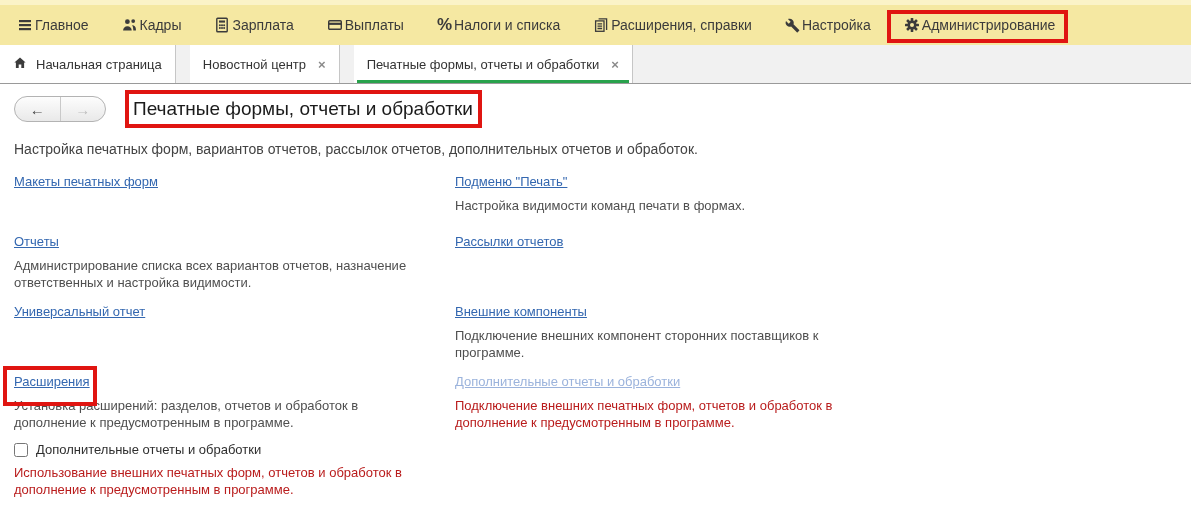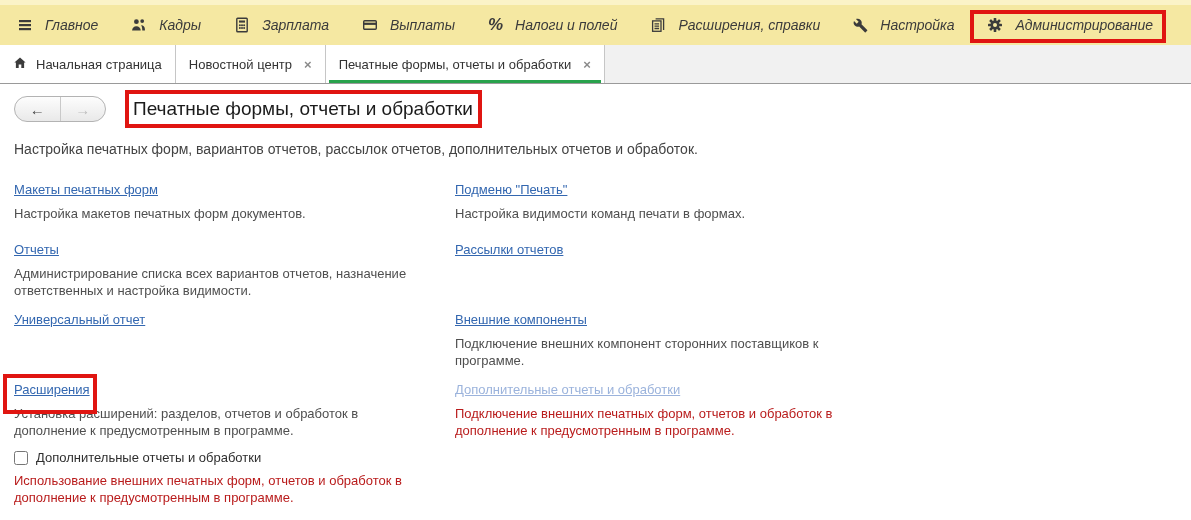--- a/index.html
+++ b/index.html
@@ -8,35 +8,35 @@
     width:1191px; height:520px; position:relative; overflow:hidden;
     background:#fff; font-family:"Liberation Sans", sans-serif; color:#2f2f2f;
   }
   
   .topstrip { height:5px; background:#fbf3c8; }
   .topbar {
     height:40px; background:#f5e8a2; display:flex; align-items:center;
     padding:0 10px 0 17px;
   }
   .menu-item {
-    display:flex; align-items:center; gap:12px; margin-right:33px;
-    font-size:14px; color:#3b3b3b; white-space:nowrap; cursor:default;font-style:italic;
+    display:flex; align-items:center; gap:2px; margin-right:33px;
+    font-size:14px; color:#3b3b3b; white-space:nowrap; cursor:default;
   }
   .menu-item svg { display:block; }
   .pct { font-size:17px; font-weight:600; color:#3b3b3b; line-height:16px; }
   .annotate { position:relative;align-items:flex-end; }
   .annotate::after {
     content:""; position:absolute; border:4px solid #e01511;
     pointer-events:none; z-index:50;
   }
   .annotate-admin::after { left:-17px; right:-13px; top:-7px; bottom:-10px; }
   
   .tabbar {
     height:39px; background:#f1f1f1; border-bottom:1px solid #9a9a9a;
-    display:flex; align-items:stretch;
+    display:flex; align-items:stretch;gap:14px;
   }
   .tab {
     background:#fff; border-right:1px solid #c6c6c6;
     display:flex; align-items:center; gap:9px; padding:0 13px;
     font-size:13px; color:#333; position:relative; white-space:nowrap;
   }
   .tab .close {
     color:#8a8a8a; font-size:13px; font-weight:bold; margin-left:3px; cursor:default;
   }
   .tab.active::after {
@@ -58,21 +58,21 @@
   .page-title {
     font-size:19px; color:#1b1b1b; margin-left:27px; line-height:24px;
     font-weight:400; white-space:nowrap;
   }
   .annotate-title::after { left:-8px; right:-9px; top:-7px; bottom:-7px; }
   .subtitle { font-size:14px; color:#434343; margin-top:17px; }
   
   .grid {
     display:grid; grid-template-columns:441px 1fr;
     grid-template-rows:60px 70px 70px 70px auto;
-    grid-auto-flow:column; margin-top:23px;
+    grid-auto-flow:column; margin-top:15px;
   }
   .item { padding-right:20px; }
   .item-link {
     font-size:13px; color:#3367b0; text-decoration:underline;
     display:inline-block; cursor:pointer; white-space:nowrap;
   }
   .annotate-ext::after { left:-11px; right:-7px; top:-8px; bottom:-17px; border-width:4px; }
   .item-desc {
     font-size:13px; color:#4f4f4f; margin-top:7px; line-height:17px;
     white-space:pre-line;
@@ -144,21 +144,21 @@
           <svg width="16" height="16" viewBox="0 0 16 16">
             <rect x="1.7" y="3.7" width="12.6" height="8.6" rx="1" fill="none" stroke="#3b3b3b" stroke-width="1.4"></rect>
             <rect x="1.7" y="5.7" width="12.6" height="2.2" fill="#3b3b3b"></rect>
           </svg>
         </span>
       <span>Выплаты</span>
     </div>
 
     <div class="menu-item">
       <span class="pct">%</span>
-      <span>Налоги и полей</span>
+      <span>Налоги и списка</span>
     </div>
 
     <div class="menu-item">
       <span>
           <svg width="16" height="16" viewBox="0 0 16 16">
             <g fill="none" stroke="#3b3b3b" stroke-width="1.3">
               <path d="M5.6 1.9h8v11.2"></path>
               <rect x="2.6" y="3.9" width="8.4" height="10.4"></rect>
               <path d="M4.5 6.9h4.6M4.5 9.2h4.6M4.5 11.5h4.6"></path>
             </g>
@@ -224,21 +224,20 @@
       </div>
       <div class="page-title annotate annotate-title">Печатные формы, отчеты и обработки</div>
     </div>
 
     <div class="subtitle">Настройка печатных форм, вариантов отчетов, рассылок отчетов, дополнительных отчетов и обработок.</div>
 
     <div class="grid">
 
       <div class="item">
         <a class="item-link">Макеты печатных форм</a>
-        <div class="item-desc">Настройка макетов печатных форм документов.</div>
       </div>
 
       <div class="item">
         <a class="item-link">Отчеты</a>
         <div class="item-desc">Администрирование списка всех вариантов отчетов, назначение
 ответственных и настройка видимости.</div>
       </div>
 
       <div class="item">
         <a class="item-link">Универсальный отчет</a>

